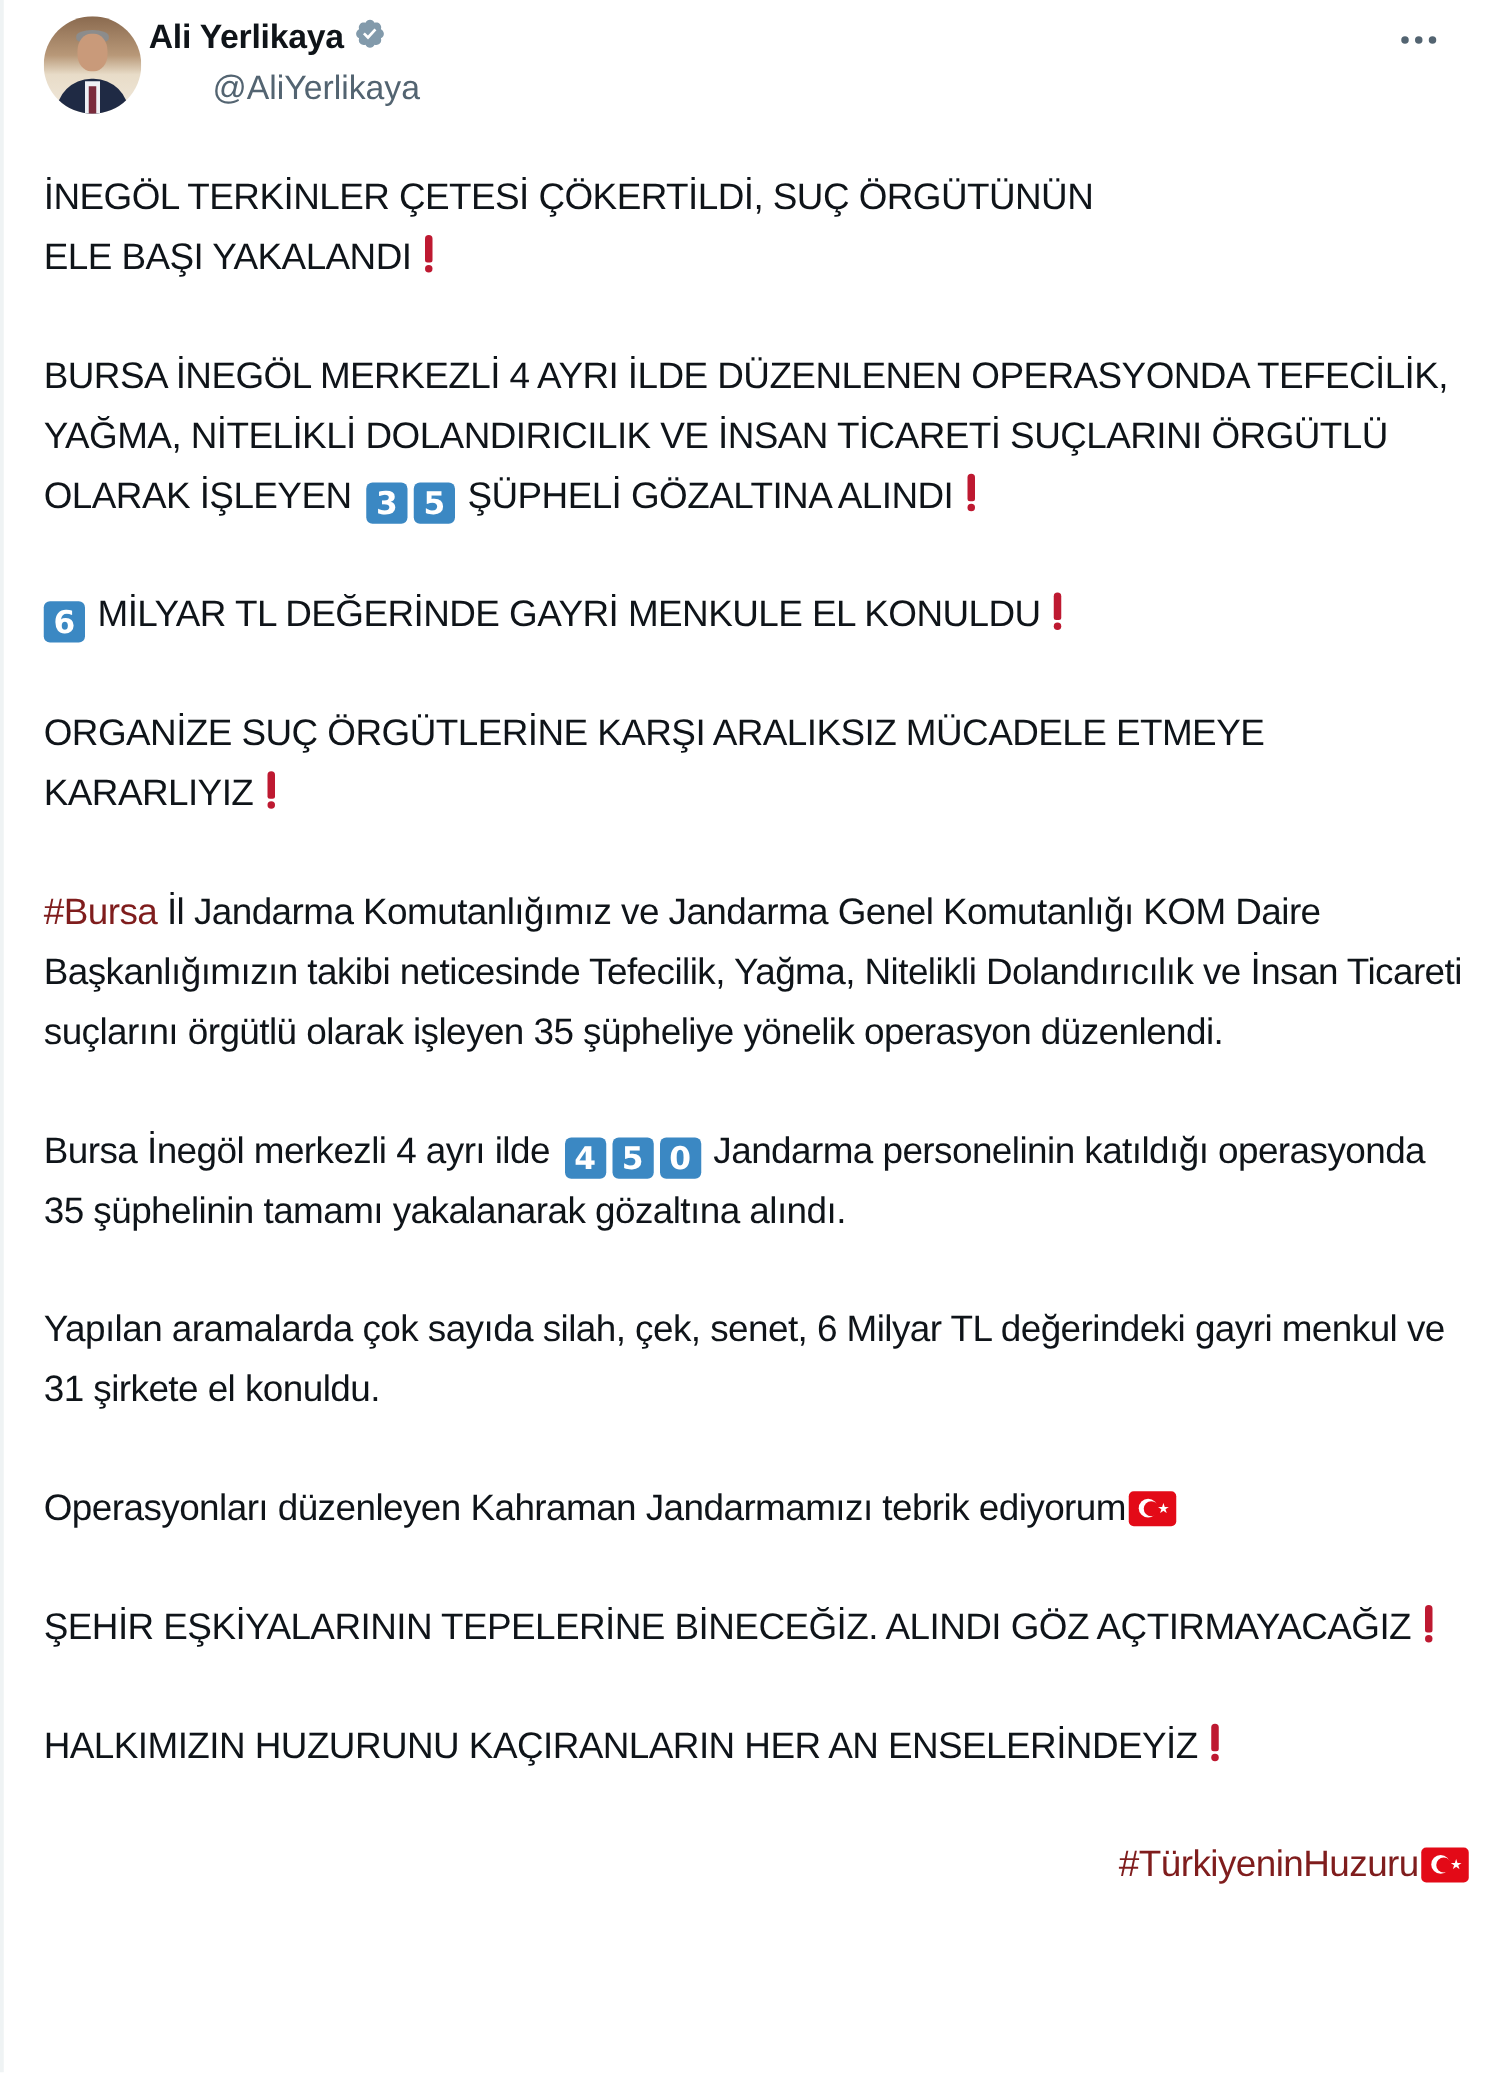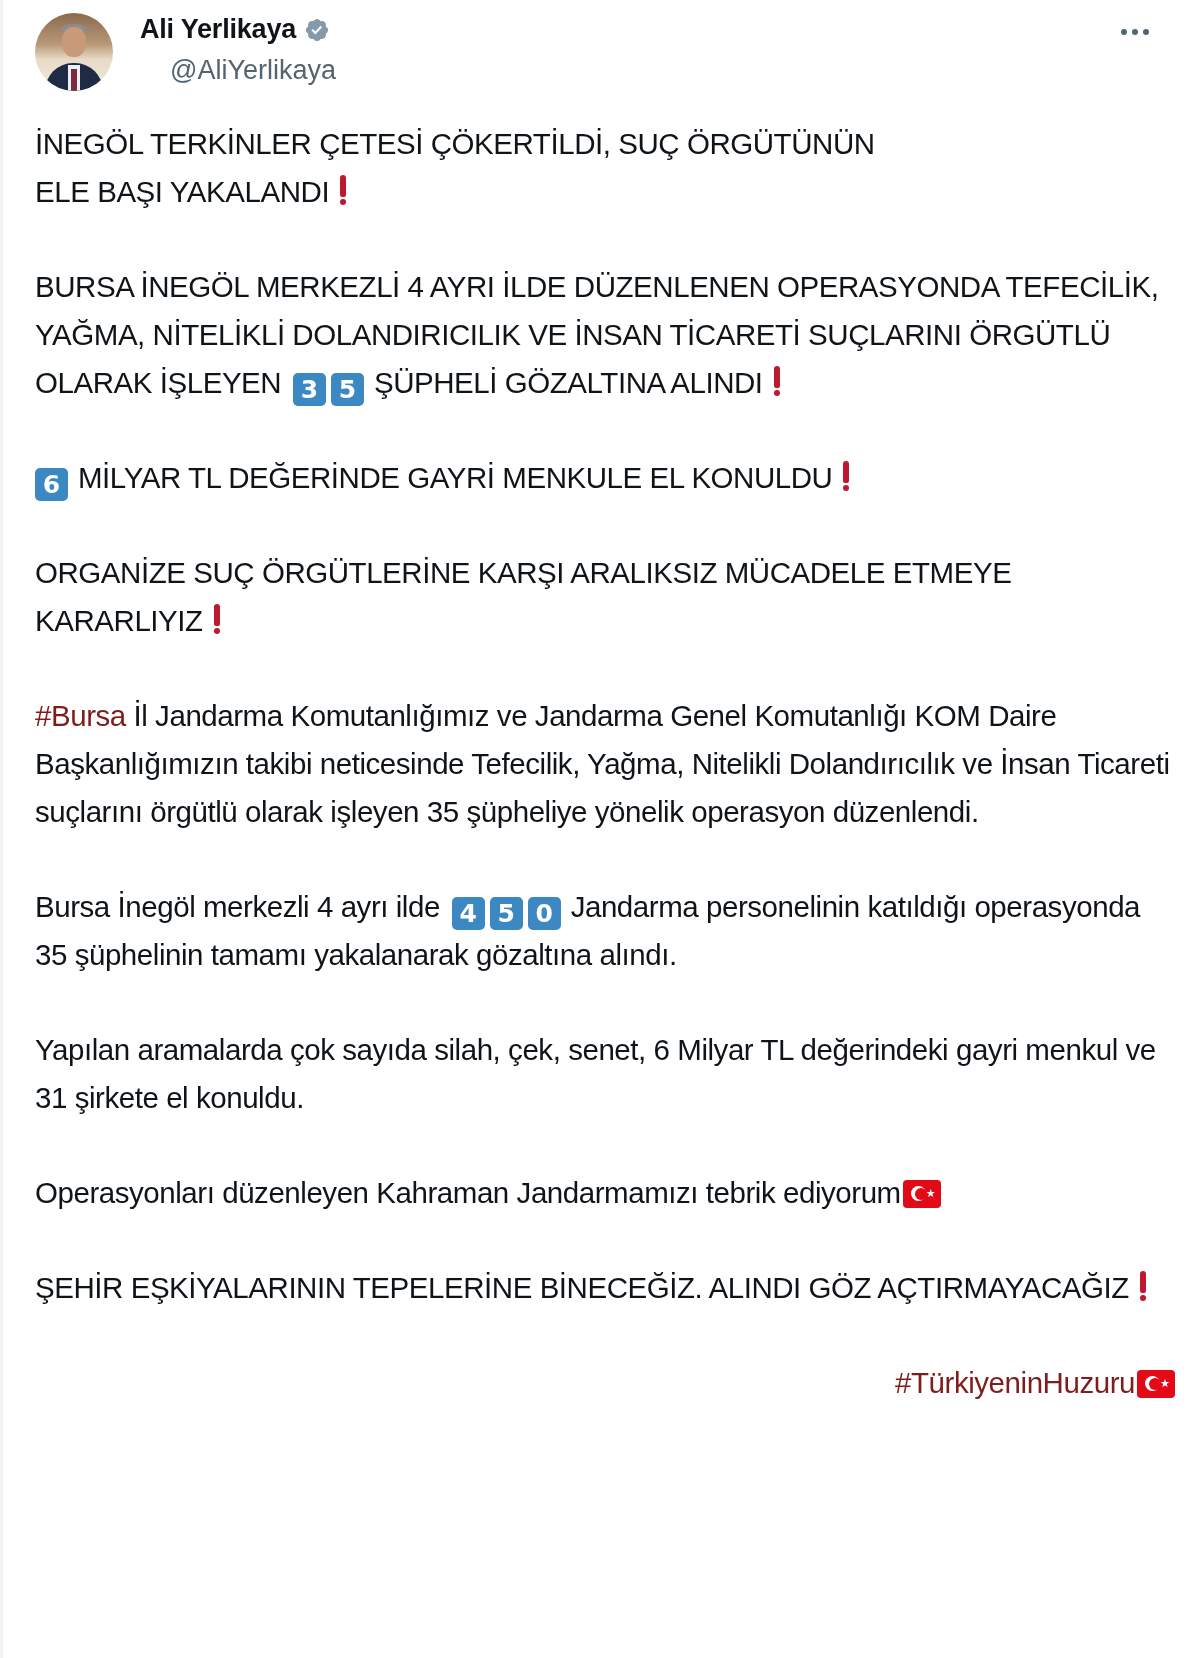--- a/index.html
+++ b/index.html
@@ -27,32 +27,32 @@
     position: absolute; left: 36px; bottom: 0; width: 6px; height: 22px; background: #7a2b3c;
   }
   .avatar .face {
     position: absolute; left: 27px; top: 14px; width: 24px; height: 30px; border-radius: 45%;
     background: #c99a7a;
   }
   .avatar .hair {
     position: absolute; left: 26px; top: 11px; width: 26px; height: 10px; border-radius: 50% 50% 30% 30%;
     background: #8c8c8c;
   }
-  .name-row { position: absolute; left: 140px; top: 14px; display: flex; align-items: center; }
+  .name-row { position: absolute; left: 119px; top: 14px; display: flex; }
   .display-name { font-weight: 700; font-size: 27px; color: #0f1419; letter-spacing: -0.2px; }
   .verified-icon { margin-left: 8px; width: 26px; height: 26px; display: inline-block; }
   .handle { position: absolute; left: 137px; top: 55px; font-size: 27px; color: #536471; margin-left: 33px; }
   .more-button {
     position: absolute; right: 33px; top: 20px; width: 40px; height: 24px;
     display: flex; align-items: center; justify-content: center; gap: 5px; cursor: pointer;
   }
   .more-button .dot { width: 6px; height: 6px; border-radius: 50%; background: #536471; }
 
   .tweet-body {
-    position: absolute; left: 35px; top: 120px; width: 1140px;
+    position: absolute; left: 35px; top: 134px; width: 1140px;
     font-size: 29.5px; line-height: 48px; letter-spacing: -0.45px;
   }
   .para { margin: 0 0 47px 0; }
   .para.last { margin-bottom: 12px; text-align: right; }
   .hashtag { color: #7f1d1d; cursor: pointer; }
   .excl {
     display: inline-block; width: 8px; height: 30px; margin: 0 6px 0 10px; vertical-align: -3px;
     position: relative;
   }
   .excl::before {
@@ -150,18 +150,21 @@
   </p>
 
   <p class="para">
     <span>Operasyonları düzenleyen Kahraman Jandarmamızı tebrik ediyorum</span><span class="flag"><span class="moon"></span><span class="moon-cut"></span><span class="star">★</span></span>
   </p>
 
   <p class="para">
     <span>ŞEHİR EŞKİYALARININ TEPELERİNE BİNECEĞİZ. ALINDI GÖZ AÇTIRMAYACAĞIZ</span><span class="excl"></span>
   </p>
 
+  <p class="para">
+    <span>HALKIMIZIN HUZURUNU KAÇIRANLARIN HER AN ENSELERİNDEYİZ</span><span class="excl"></span>
+  </p>
 
   <p class="para last">
     <span class="hashtag">#TürkiyeninHuzuru</span><span class="flag"><span class="moon"></span><span class="moon-cut"></span><span class="star">★</span></span>
   </p>
 
 </div>
 
 </body></html>

